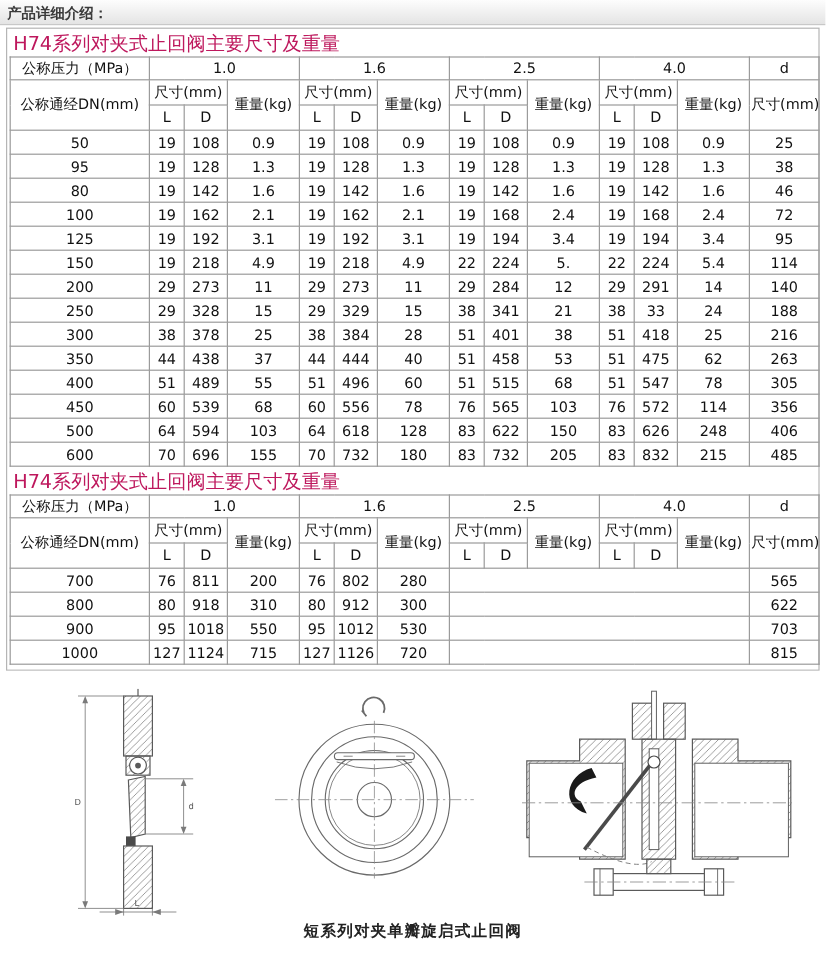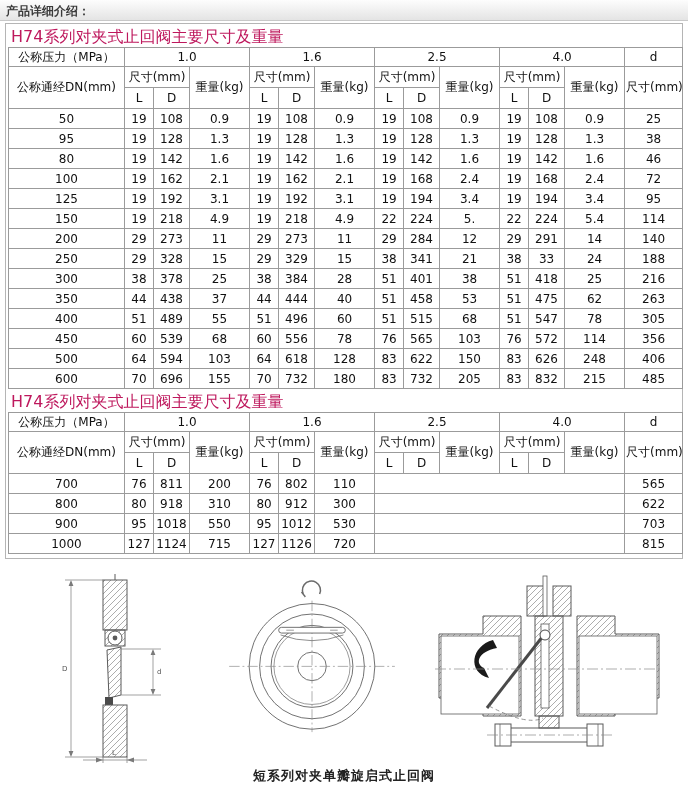--- a/index.html
+++ b/index.html
@@ -381,21 +381,21 @@
       </tr>
     </thead>
     <tbody>
         <tr>
           <td>700</td>
           <td>76</td>
           <td>811</td>
           <td>200</td>
           <td>76</td>
           <td>802</td>
-          <td>110</td>
+          <td>280</td>
           <td colspan="6"></td>
           <td>565</td>
         </tr>
         <tr>
           <td>800</td>
           <td>80</td>
           <td>918</td>
           <td>310</td>
           <td>80</td>
           <td>912</td>

